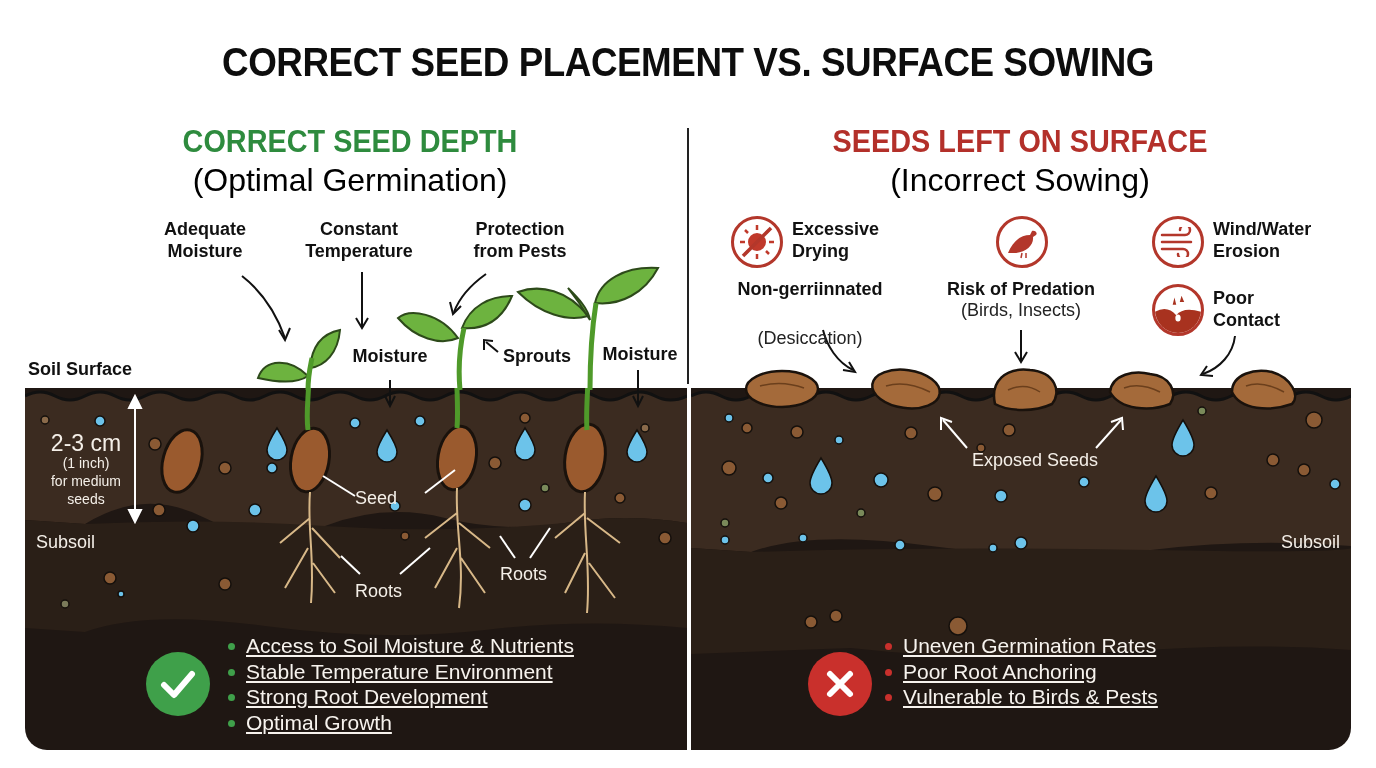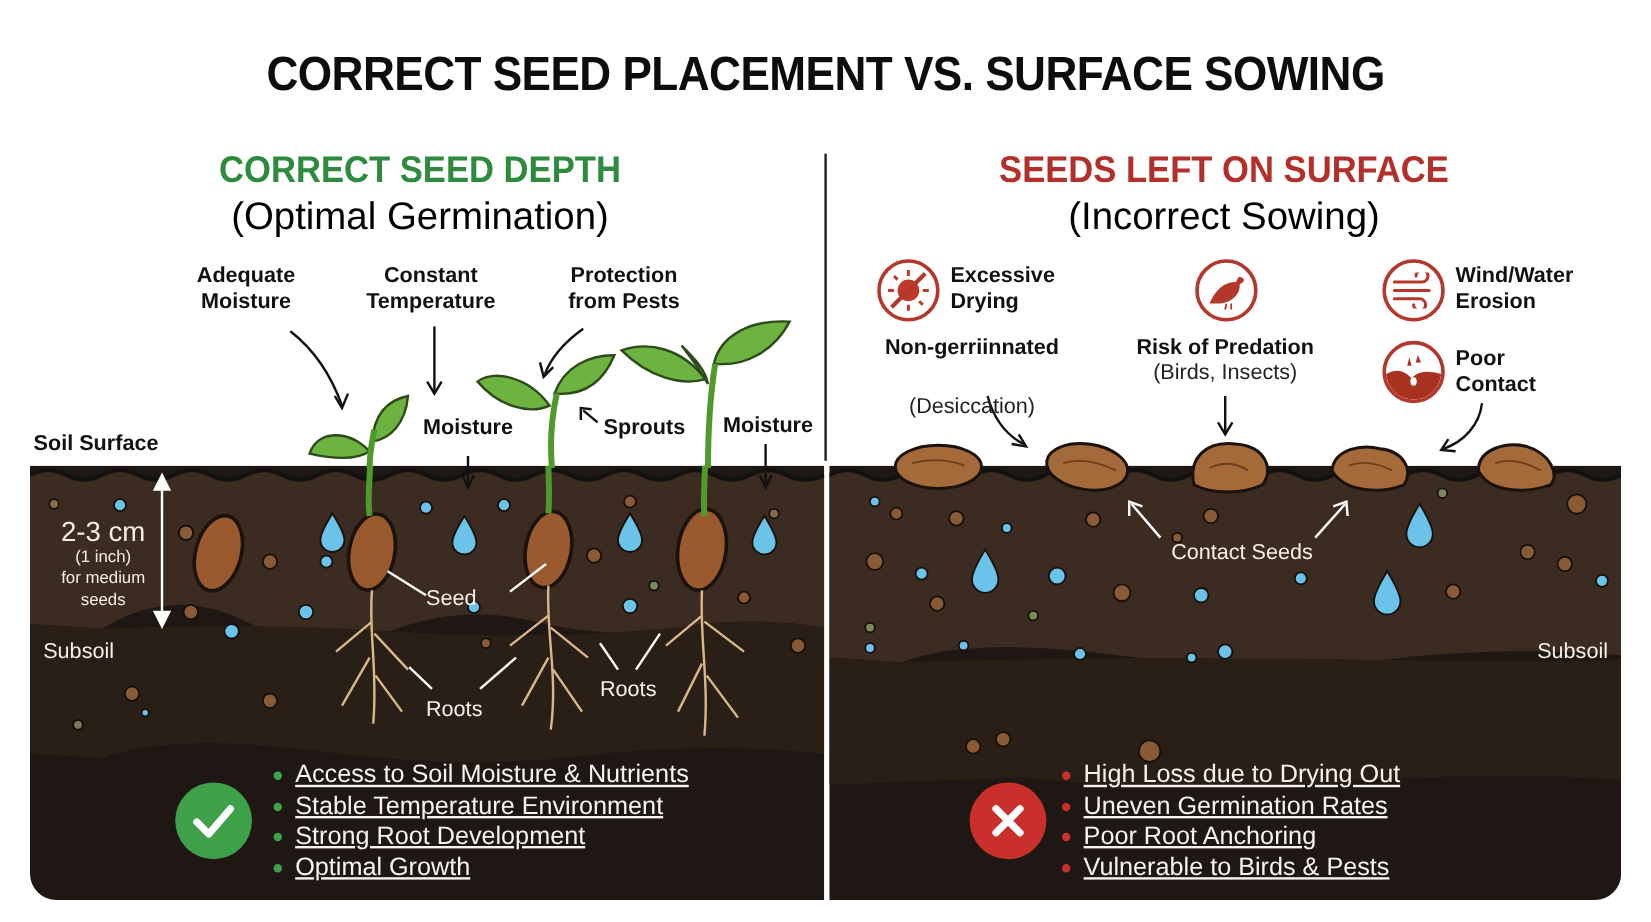--- a/index.html
+++ b/index.html
@@ -296,26 +296,25 @@
     <ellipse cx="26" cy="35" rx="3" ry="4" fill="#fff"></ellipse>
   </svg>
 </div>
 <div class="abs lbl" style="left:1213px;top:287px;width:90px;text-align:left;">Poor Contact</div>
 
 <div class="abs lbl" style="left:720px;top:278px;width:180px;">Non-gerriinnated</div>
 <div class="abs" style="left:720px;top:300px;width:180px;text-align:center;font-size:18px;color:#222;margin-top:28px;">(Desiccation)</div>
 <div class="abs lbl" style="left:926px;top:278px;width:190px;">Risk of Predation</div>
 <div class="abs" style="left:926px;top:300px;width:190px;text-align:center;font-size:18px;color:#222;">(Birds, Insects)</div>
 
-<div class="abs wlbl" style="left:955px;top:450px;width:160px;">Contact Seeds</div>
+<div class="abs wlbl" style="left:955px;top:450px;width:160px;">Exposed Seeds</div>
 <div class="abs wlbl" style="left:1260px;top:532px;width:80px;text-align:right;">Subsoil</div>
 
 <div class="abs badge" style="left:808px;top:652px;background:#c9302c;">
   <svg width="30" height="30" viewBox="0 0 30 30">
       <path d="M5,5 L25,25 M25,5 L5,25" stroke="#fff" stroke-width="6" stroke-linecap="round"></path>
     </svg>
 </div>
 <ul class="abs bullets" style="left:883px;top:633px;--dot:#c9302c;">
-  <li>High Loss due to Drying Out</li>
   <li>Uneven Germination Rates</li>
   <li>Poor Root Anchoring</li>
   <li>Vulnerable to Birds &amp; Pests</li>
 </ul>
 
 </body></html>

